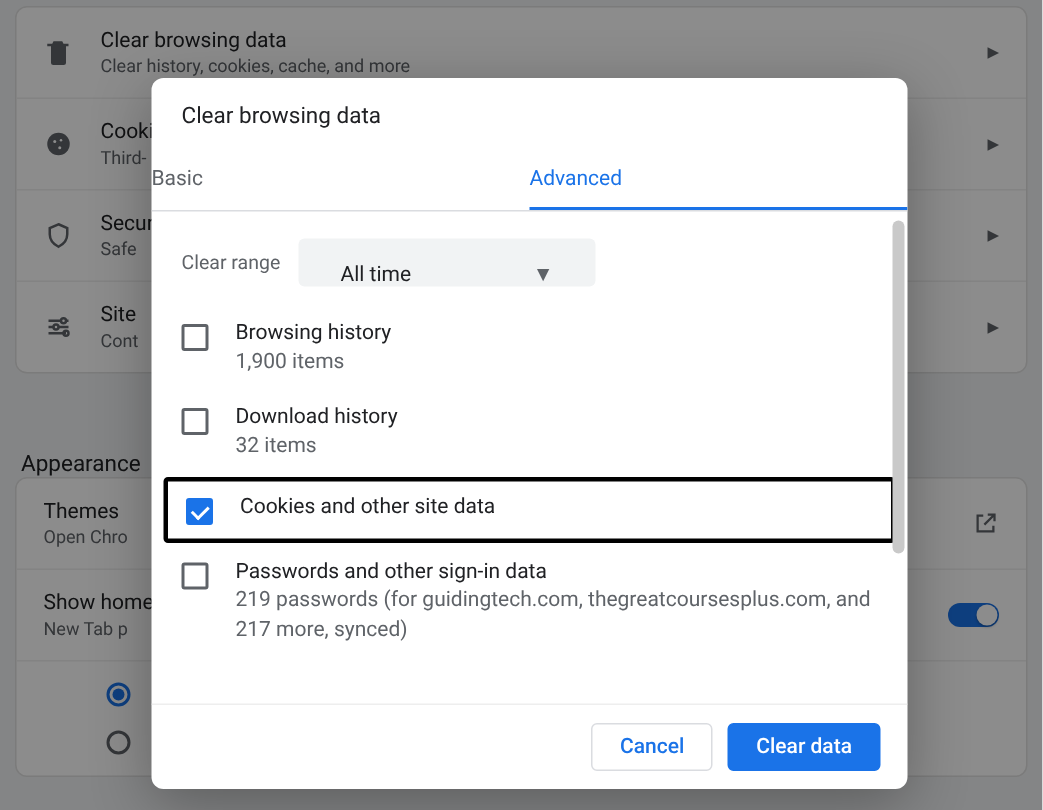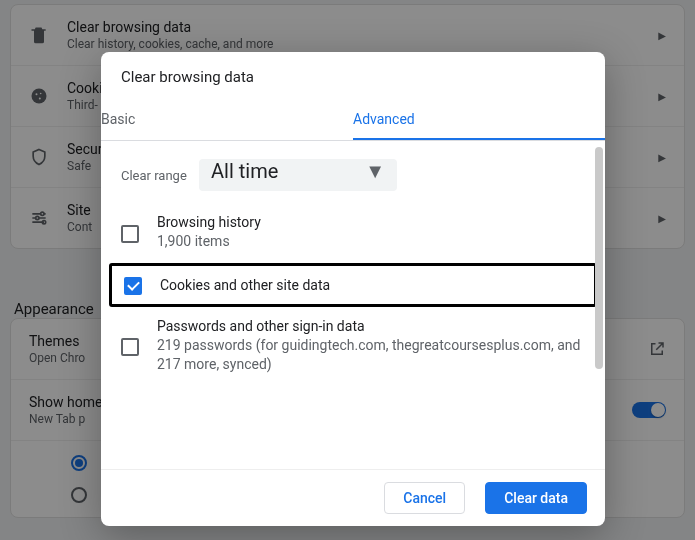--- a/index.html
+++ b/index.html
@@ -28,32 +28,32 @@
 
 .dialog{position:absolute;z-index:2;left:101px;top:52px;width:504px;height:474px;background:#fff;border-radius:8px;box-shadow:0 10px 40px rgba(0,0,0,0.3);display:flex;flex-direction:column;overflow:hidden}
 .dlg-title{font-size:15px;color:#202124;padding:16px 20px 14px 20px}
 .tabs{display:flex;border-bottom:1px solid #dadce0}
 .tab{flex:1;text-align:left;padding:11px 0;font-size:14px;color:#5f6368;cursor:pointer;border-bottom:2px solid transparent}
 .tab.active{color:#1a73e8;border-bottom:2px solid #1a73e8;font-weight:400}
 .dlg-body{flex:1;overflow-y:auto;position:relative}
 .scrollthumb{position:absolute;right:2px;top:6px;width:8px;height:222px;background:#c9c9c9;border-radius:4px}
 .time-row{display:flex;align-items:center;padding:18px 20px 14px 20px}
 .time-label{font-size:13px;color:#5f6368;width:78px}
-.time-select{flex:0 0 198px;height:32px;background:#f1f3f4;border-radius:4px;display:flex;align-items:flex-start;padding:0 12px;color:#202124;font-size:20px;position:relative;cursor:pointer}
+.time-select{flex:0 0 198px;height:32px;background:#f1f3f4;border-radius:4px;display:flex;align-items:flex-end;padding:0 28px;color:#202124;font-size:14px;position:relative;cursor:pointer}
 .time-select .arrow{margin-left:auto;color:#5f6368}
-.chk-row{display:flex;align-items:center;padding:9px 20px}
+.chk-row{display:flex;align-items:flex-start;padding:9px 20px}
 .chk-box{width:18px;height:18px;border:2px solid #5f6368;border-radius:2px;margin-right:18px;margin-top:2px;flex-shrink:0;display:flex;align-items:center;justify-content:center;cursor:pointer}
 .chk-box.checked{background:#1a73e8;border-color:#1a73e8}
 .chk-box.checked:after{content:"";width:5px;height:9px;border:solid #fff;border-width:0 2px 2px 0;transform:rotate(45deg);margin-top:-2px}
 .chk-text{flex:1}
 .chk-title{font-size:14px;color:#202124}
 .chk-sub{font-size:14px;color:#5f6368;margin-top:2px;line-height:1.4}
 .highlight{border:3px solid #000000;border-radius:3px;margin:2px 8px;padding:2px 0}
 .highlight .chk-row{padding:7px 12px}
-.dlg-footer{padding:12px 18px;display:flex;justify-content:flex-end;gap:20px;border-top:1px solid #eee}
+.dlg-footer{padding:12px 18px;display:flex;justify-content:flex-end;gap:10px;border-top:1px solid #eee}
 .btn{padding:7px 18px;border-radius:4px;font-size:14px;font-weight:500;cursor:pointer}
 .btn-cancel{background:#fff;color:#1a73e8;border:1px solid #dadce0}
 .btn-primary{background:#1a73e8;color:#fff;border:1px solid #1a73e8}
 svg{width:100%;height:100%}
 </style>
 </head>
 <body>
 
 <div class="bg-list">
   <div class="bg-row">
@@ -160,20 +160,27 @@
     </div>
 
     <div class="chk-row">
       <div class="chk-box"></div>
       <div class="chk-text">
           <div class="chk-title">Browsing history</div>
           <div class="chk-sub">1,900 items</div>
         </div>
     </div>
 
+    <div class="chk-row">
+      <div class="chk-box"></div>
+      <div class="chk-text">
+          <div class="chk-title">Download history</div>
+          <div class="chk-sub">32 items</div>
+        </div>
+    </div>
 
     <div class="highlight">
       <div class="chk-row">
         <div class="chk-box checked"></div>
         <div class="chk-text">
             <div class="chk-title">Cookies and other site data</div>
           </div>
       </div>
     </div>
 

